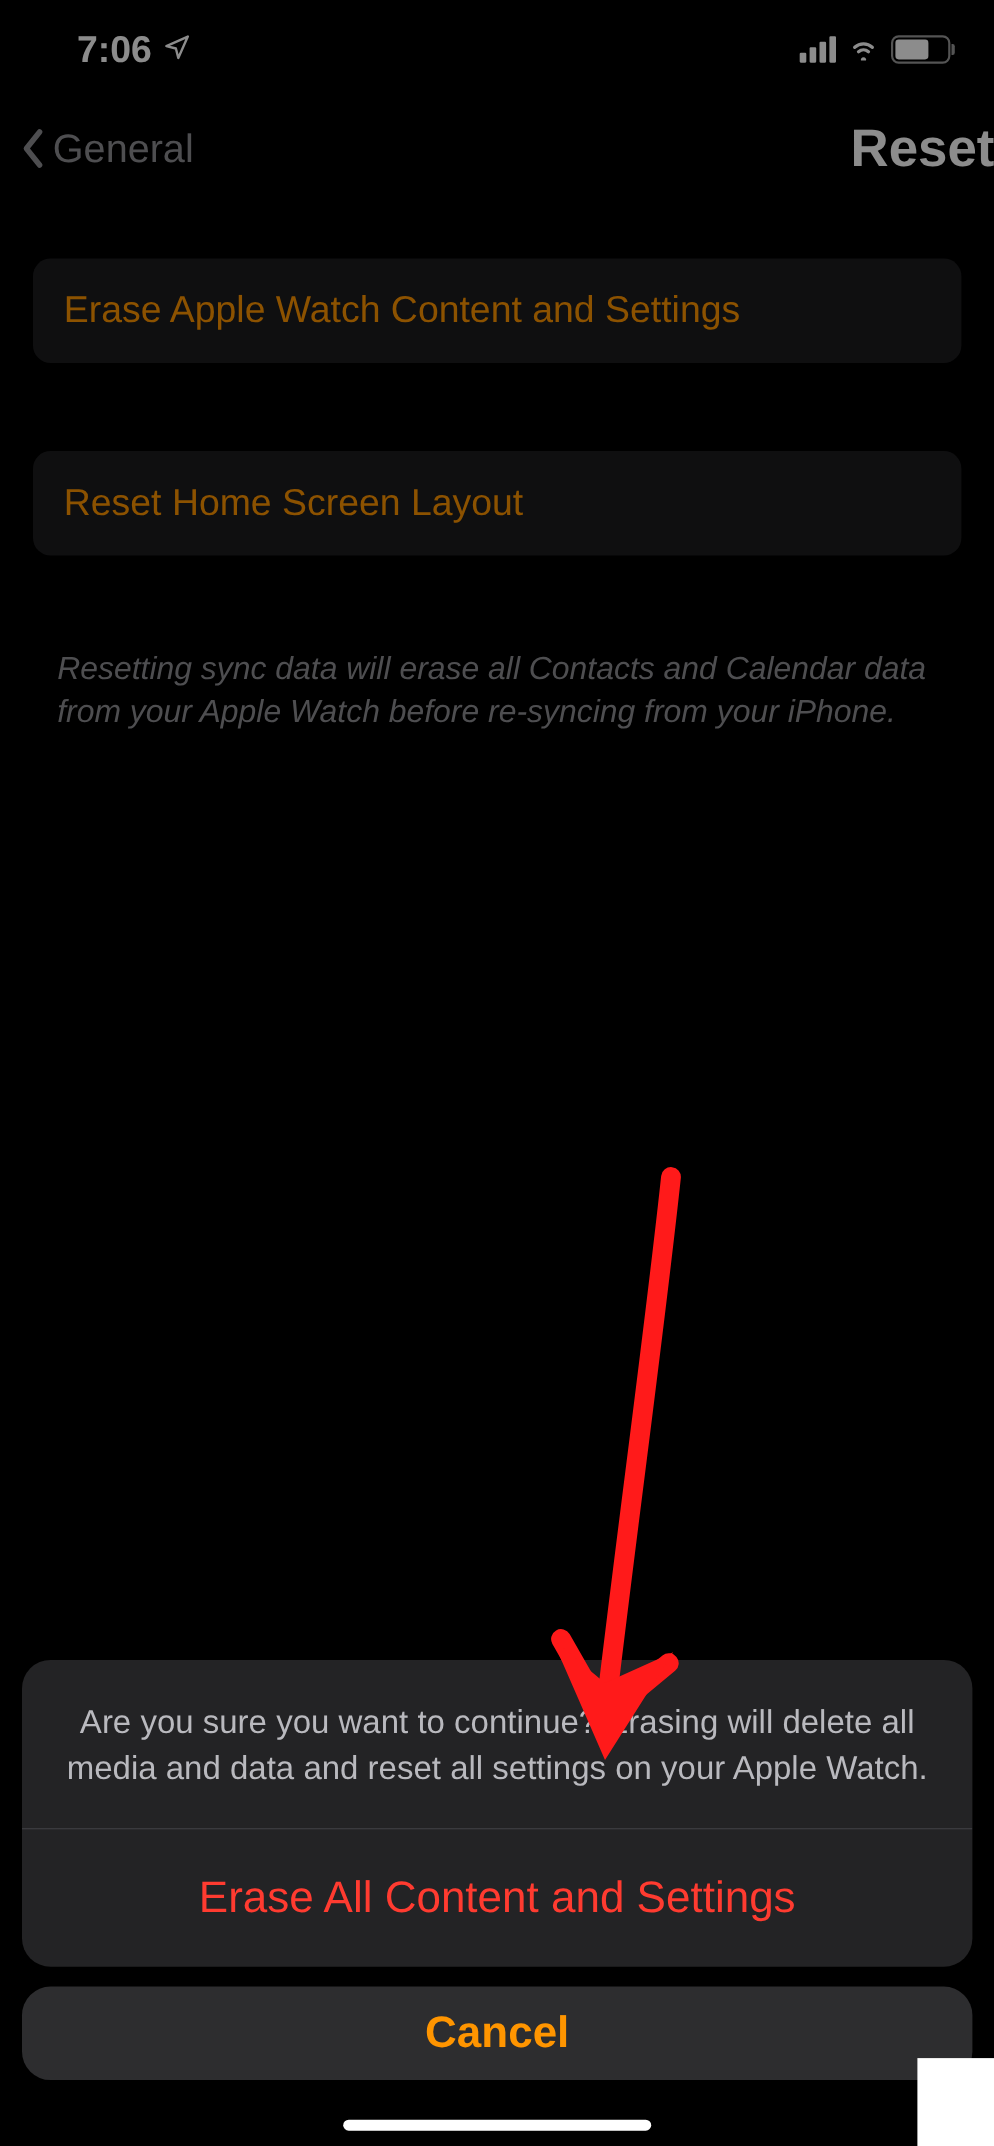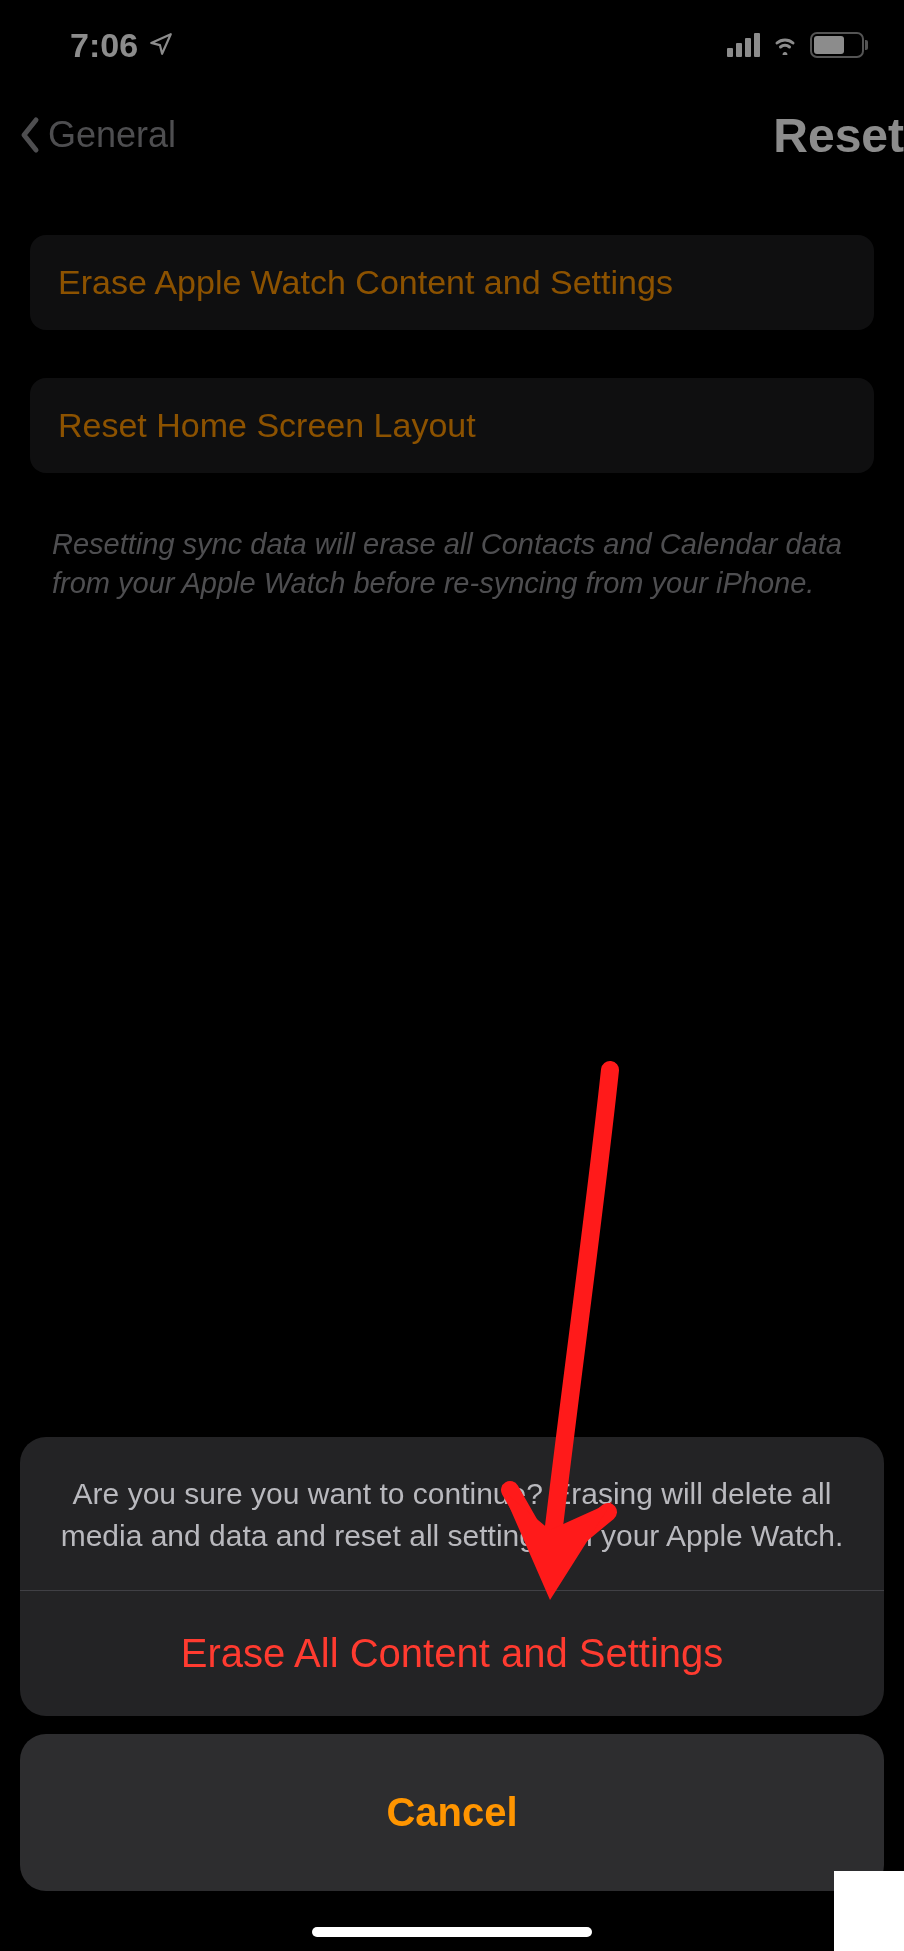--- a/index.html
+++ b/index.html
@@ -118,21 +118,21 @@
       top: 235px;
       left: 0;
       right: 0;
       padding: 0 30px;
       z-index: 2;
     }
     .cell {
       background: #1c1c1e;
       border-radius: 16px;
       padding: 28px 28px;
-      margin-bottom: 48px;
+      margin-bottom: 80px;
     }
     .cell-label {
       color: #ff9500;
       font-size: 34px;
       font-weight: 400;
     }
     .cell.tight { margin-bottom: 14px; }
     .footer-text {
       color: #8e8e93;
       font-size: 29px;
@@ -172,21 +172,21 @@
       font-weight: 400;
       padding: 40px 10px;
     }
     .cancel-btn {
       background: #2d2d2f;
       border-radius: 26px;
       text-align: center;
       color: #ff9500;
       font-size: 40px;
       font-weight: 600;
-      padding: 56px 10px;
+      padding: 20px 10px;
     }
     
     .arrow-annotate {
       position: absolute;
       z-index: 20;
       pointer-events: none;
     }
     
     .home-indicator {
       position: absolute;

